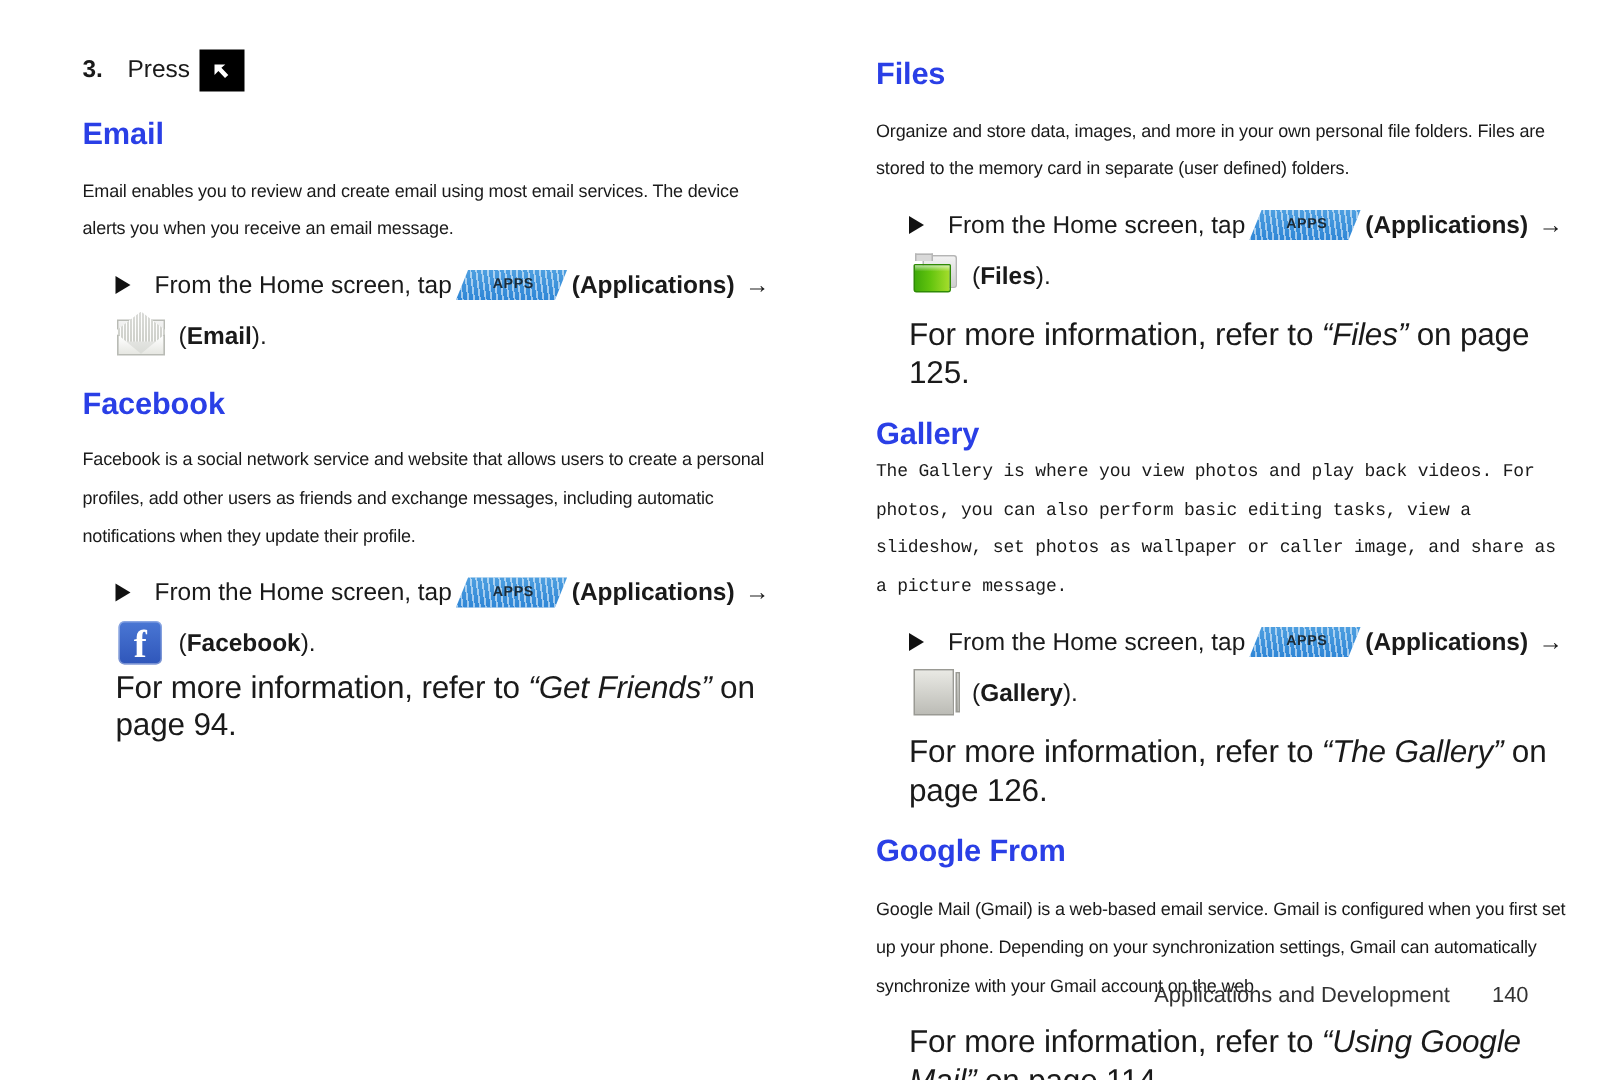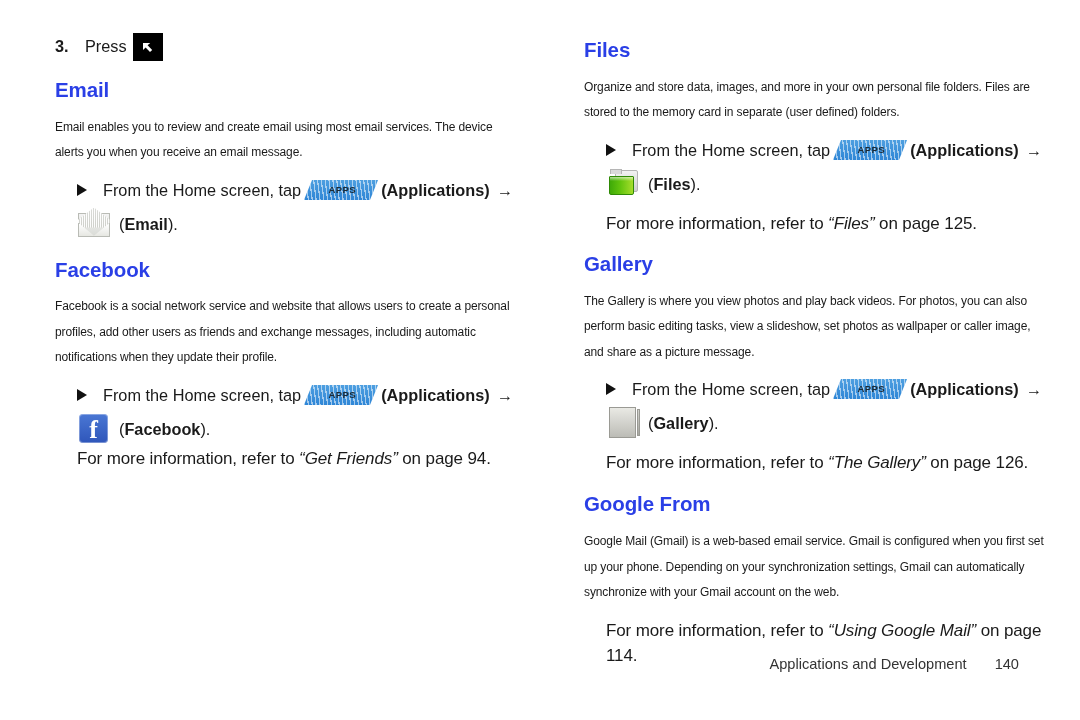--- a/index.html
+++ b/index.html
@@ -42,21 +42,21 @@
     font-size: 12px;
     line-height: 25.5px;
     margin: 0;
     color: #1a1a1a;
     letter-spacing: -0.12px;
   }
   .indent {
     margin-left: 22px;
   }
   .ref-line {
-    font-size: 17px;
+    font-size: 21px;
     line-height: 25.5px;
     color: #1a1a1a;
     letter-spacing: -0.12px;
   }
   .ital {
     font-style: italic;
   }
   b, .bold { font-weight: bold; }
 
   
@@ -402,21 +402,21 @@
       </div>
     </div>
 
     <div class="ref-line indent" style="margin-top:10px;">
       <span>For more information, refer to</span>
       <span class="ital">“Files”</span>
       <span>on page 125.</span>
     </div>
 
     <h2 class="section-heading" style="margin-top:16px;">Gallery</h2>
-    <p class="body-text indent" style="margin-top:12px; width:465px;">The Gallery is where you view photos and play back videos. For photos, you can also perform basic editing tasks, view a slideshow, set photos as wallpaper or caller image, and share as a picture message.</p>
+    <p class="body-text indent" style="width:465px;font-family:Liberation Mono, monospace;">The Gallery is where you view photos and play back videos. For photos, you can also perform basic editing tasks, view a slideshow, set photos as wallpaper or caller image, and share as a picture message.</p>
 
     <div class="bullet-block" style="margin-top:9px;">
       <span class="bullet-tri"></span>
       <div class="bullet-line">
         <span>From the Home screen, tap</span>
         <span class="apps-icon">
           <span class="shape"></span>
           <span class="apps-label">APPS</span>
         </span>
         <span class="bold">(Applications)</span>

